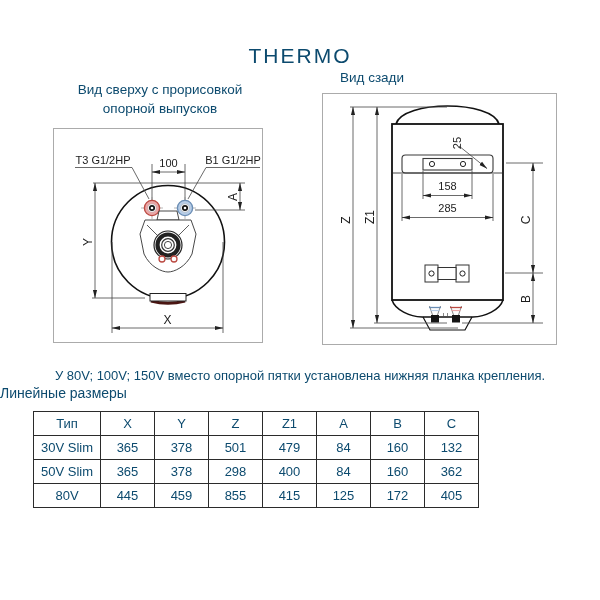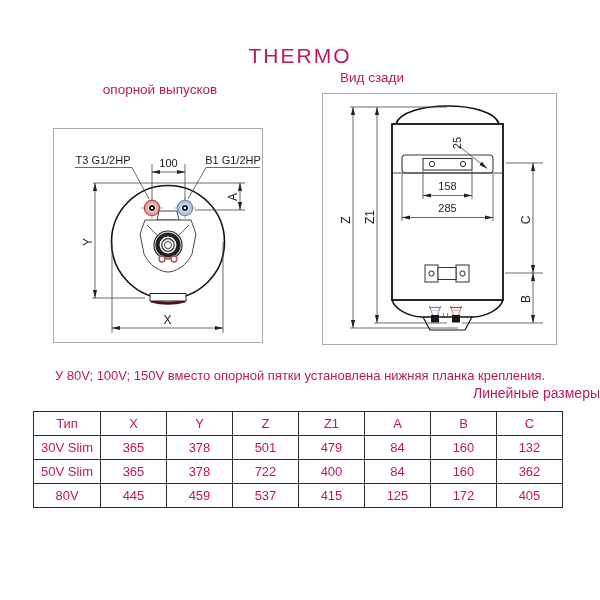--- a/index.html
+++ b/index.html
@@ -1,38 +1,39 @@
 <!DOCTYPE html>
 <html><head>
 <meta charset="utf-8">
 <style>
   html,body{margin:0;padding:0;background:#fff;}
   #page{position:relative;width:600px;height:600px;background:#ffffff;overflow:hidden;
-        font-family:"Liberation Sans",sans-serif;color:#be185d;}
+        font-family:"Liberation Sans",sans-serif;color:#0c4a6e;}
   .abs{position:absolute;}
   #brand{left:0;top:44px;width:600px;text-align:center;font-size:21px;letter-spacing:2px;}
   #tv-title{left:40px;top:80px;width:240px;text-align:center;font-size:13.5px;line-height:19px;}
   #rv-title{left:340px;top:70px;width:220px;text-align:left;font-size:13.5px;}
   #note{left:0;top:368px;width:600px;text-align:center;font-size:13px;}
-  #tbl-title{left:0;top:385px;width:600px;text-align:right;font-size:14px;}
-  table#dims{position:absolute;left:33px;top:411px;width:530px;border-collapse:collapse;
+  #tbl-title{left:0;top:385px;width:600px;text-align:left;font-size:14px;}
+  table#dims{position:absolute;left:33px;top:411px;width:446px;border-collapse:collapse;
         table-layout:fixed;font-size:13px;}
   #dims th,#dims td{border:1.5px solid #2b2b2b;height:23px;text-align:center;
         font-weight:normal;padding:0;white-space:nowrap;overflow:hidden;}
   svg text{font-size:11px;font-family:"Liberation Sans",sans-serif;fill:#1c1c1c;}
   svg text.big{font-size:12px;}
 </style>
 </head>
 <body>
 
 <div id="page">
 
   <div class="abs" id="brand">THERMO</div>
 
   <div class="abs" id="tv-title">
+    <div>Вид сверху с прорисовкой</div>
     <div>опорной выпусков</div>
   </div>
 
   <div class="abs" id="rv-title">Вид сзади</div>
 
   <svg class="abs" style="left:53px;top:128px" width="210" height="215" viewBox="0 0 210 215">
     <defs>
       <marker id="ah1" viewBox="0 0 12 8" refX="11.5" refY="4" markerWidth="11" markerHeight="7" orient="auto-start-reverse">
           <path d="M0,1 L12,4 L0,7 Z" fill="#222"></path>
         </marker>
@@ -203,31 +204,31 @@
           <td>501</td>
           <td>479</td>
           <td>84</td>
           <td>160</td>
           <td>132</td>
         </tr>
         <tr>
           <td>50V Slim</td>
           <td>365</td>
           <td>378</td>
-          <td>722</td>
+          <td>298</td>
           <td>400</td>
           <td>84</td>
           <td>160</td>
           <td>362</td>
         </tr>
         <tr>
           <td>80V</td>
           <td>445</td>
           <td>459</td>
-          <td>537</td>
+          <td>855</td>
           <td>415</td>
           <td>125</td>
           <td>172</td>
           <td>405</td>
         </tr>
       </tbody>
   </table>
 
 </div>
 

